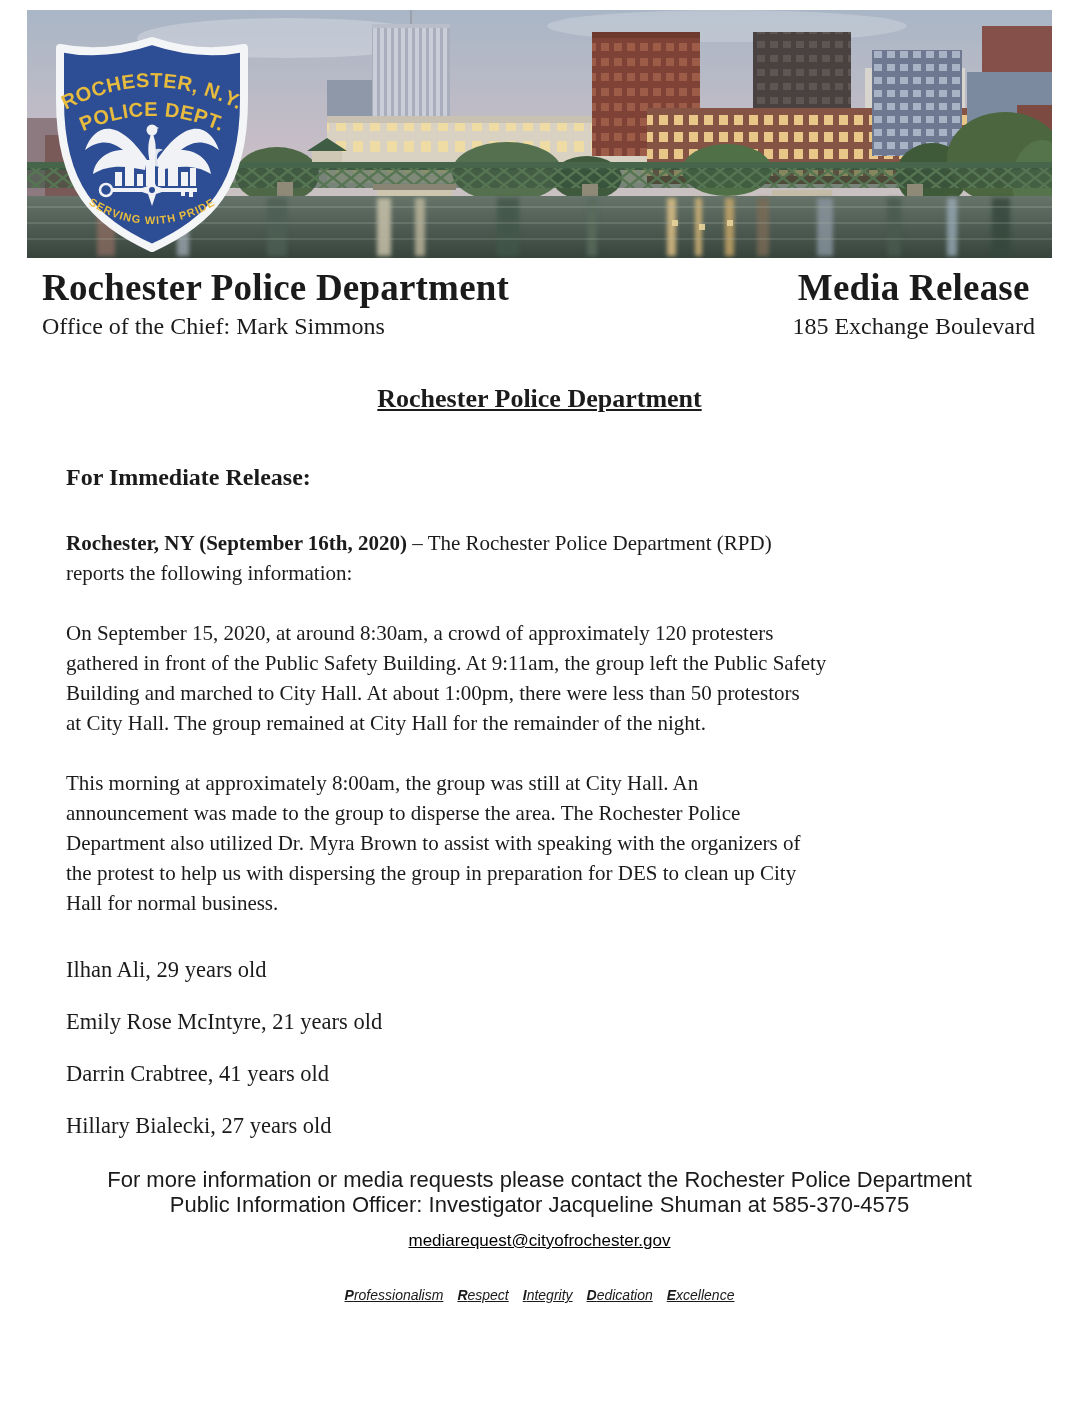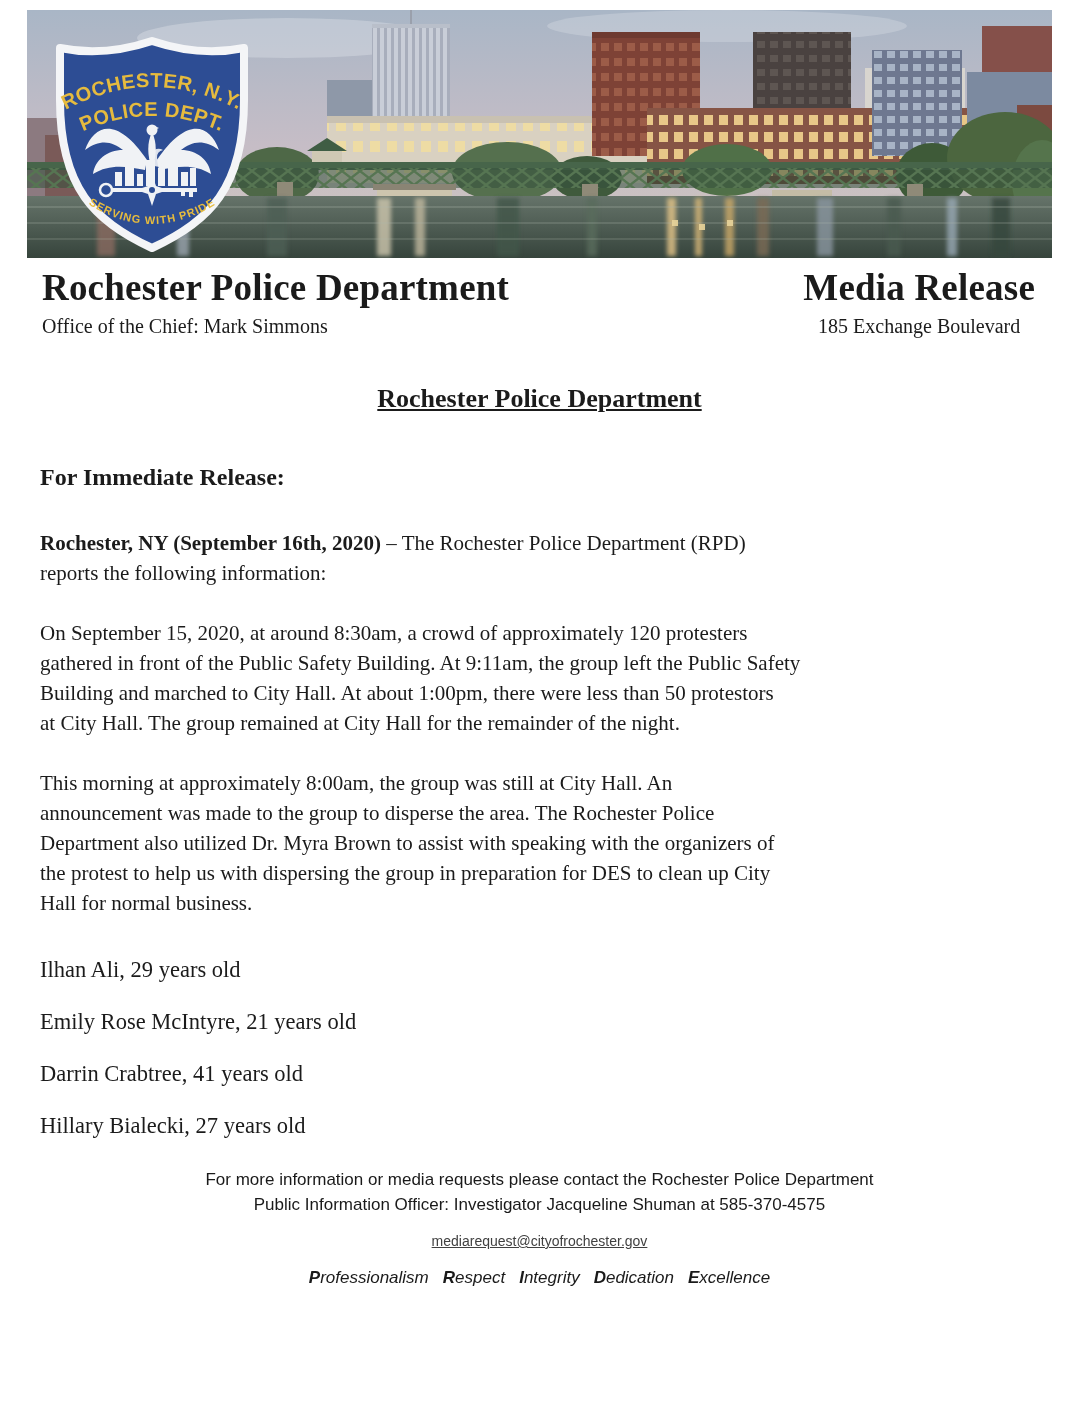--- a/index.html
+++ b/index.html
@@ -7,39 +7,39 @@
     width:1079px;height:1407px;background:#ffffff;position:relative;overflow:hidden;
     font-family:"Liberation Serif","DejaVu Serif",serif;color:#1b1b1b;
   }
   .photo-wrap{margin:10px 0 0 27px;width:1025px;height:248px;overflow:hidden;}
   .photo-wrap svg{display:block;}
 
   .masthead{display:flex;justify-content:space-between;align-items:flex-start;padding:8px 44px 0 42px;}
   .mast-left{text-align:left;}
   .mast-right{text-align:center;}
   .org,.release-type{font-size:37px;font-weight:bold;line-height:43px;letter-spacing:.2px;}
-  .office,.address{font-size:20px;line-height:31px;margin-top:2px;}
+  .office,.address{font-size:24px;line-height:31px;margin-top:2px;}
 
   .center-heading{
     text-align:center;font-size:26px;font-weight:bold;line-height:30px;
     text-decoration:underline;margin:42px 0 0 0;
   }
 
-  .content{padding:0 40px 0 40px;}
+  .content{padding:0 40px 0 66px;}
   .release-label{font-size:24px;font-weight:bold;line-height:30px;margin:48px 0 0 0;}
   p.body{font-size:21px;line-height:30px;margin:30px 0 0 0;white-space:pre-line;}
   p.body.first{margin-top:36px;}
   p.body b{font-weight:bold;}
   p.name{font-size:22.5px;line-height:30px;margin:22px 0 0 0;}
   p.name.first{margin-top:37px;}
 
   .footer{text-align:center;font-family:"Liberation Sans","DejaVu Sans",sans-serif;margin-top:26px;color:#1a1a1a;}
-  .f-line{font-size:17px;line-height:25px;}
-  .f-email{display:inline-block;margin-top:11px;font-size:14px;line-height:26px;color:#404040;text-decoration:underline;cursor:pointer;}
-  .motto{margin-top:10px;font-size:17px;line-height:28px;font-style:italic;}
+  .f-line{font-size:22px;line-height:25px;}
+  .f-email{display:inline-block;margin-top:11px;font-size:17px;line-height:26px;color:#000000;text-decoration:underline;cursor:pointer;}
+  .motto{margin-top:27px;font-size:14px;line-height:28px;font-style:italic;text-decoration:underline;}
   .motto .w{margin:0 7px;white-space:nowrap;}
   .motto .fl{font-weight:bold;}
 </style>
 </head>
 <body>
 
 <div class="photo-wrap">
   <svg width="1025" height="248" viewBox="0 0 1025 248" xmlns="http://www.w3.org/2000/svg">
     <defs>
       <linearGradient id="sky" x1="0" y1="0" x2="0" y2="1">

